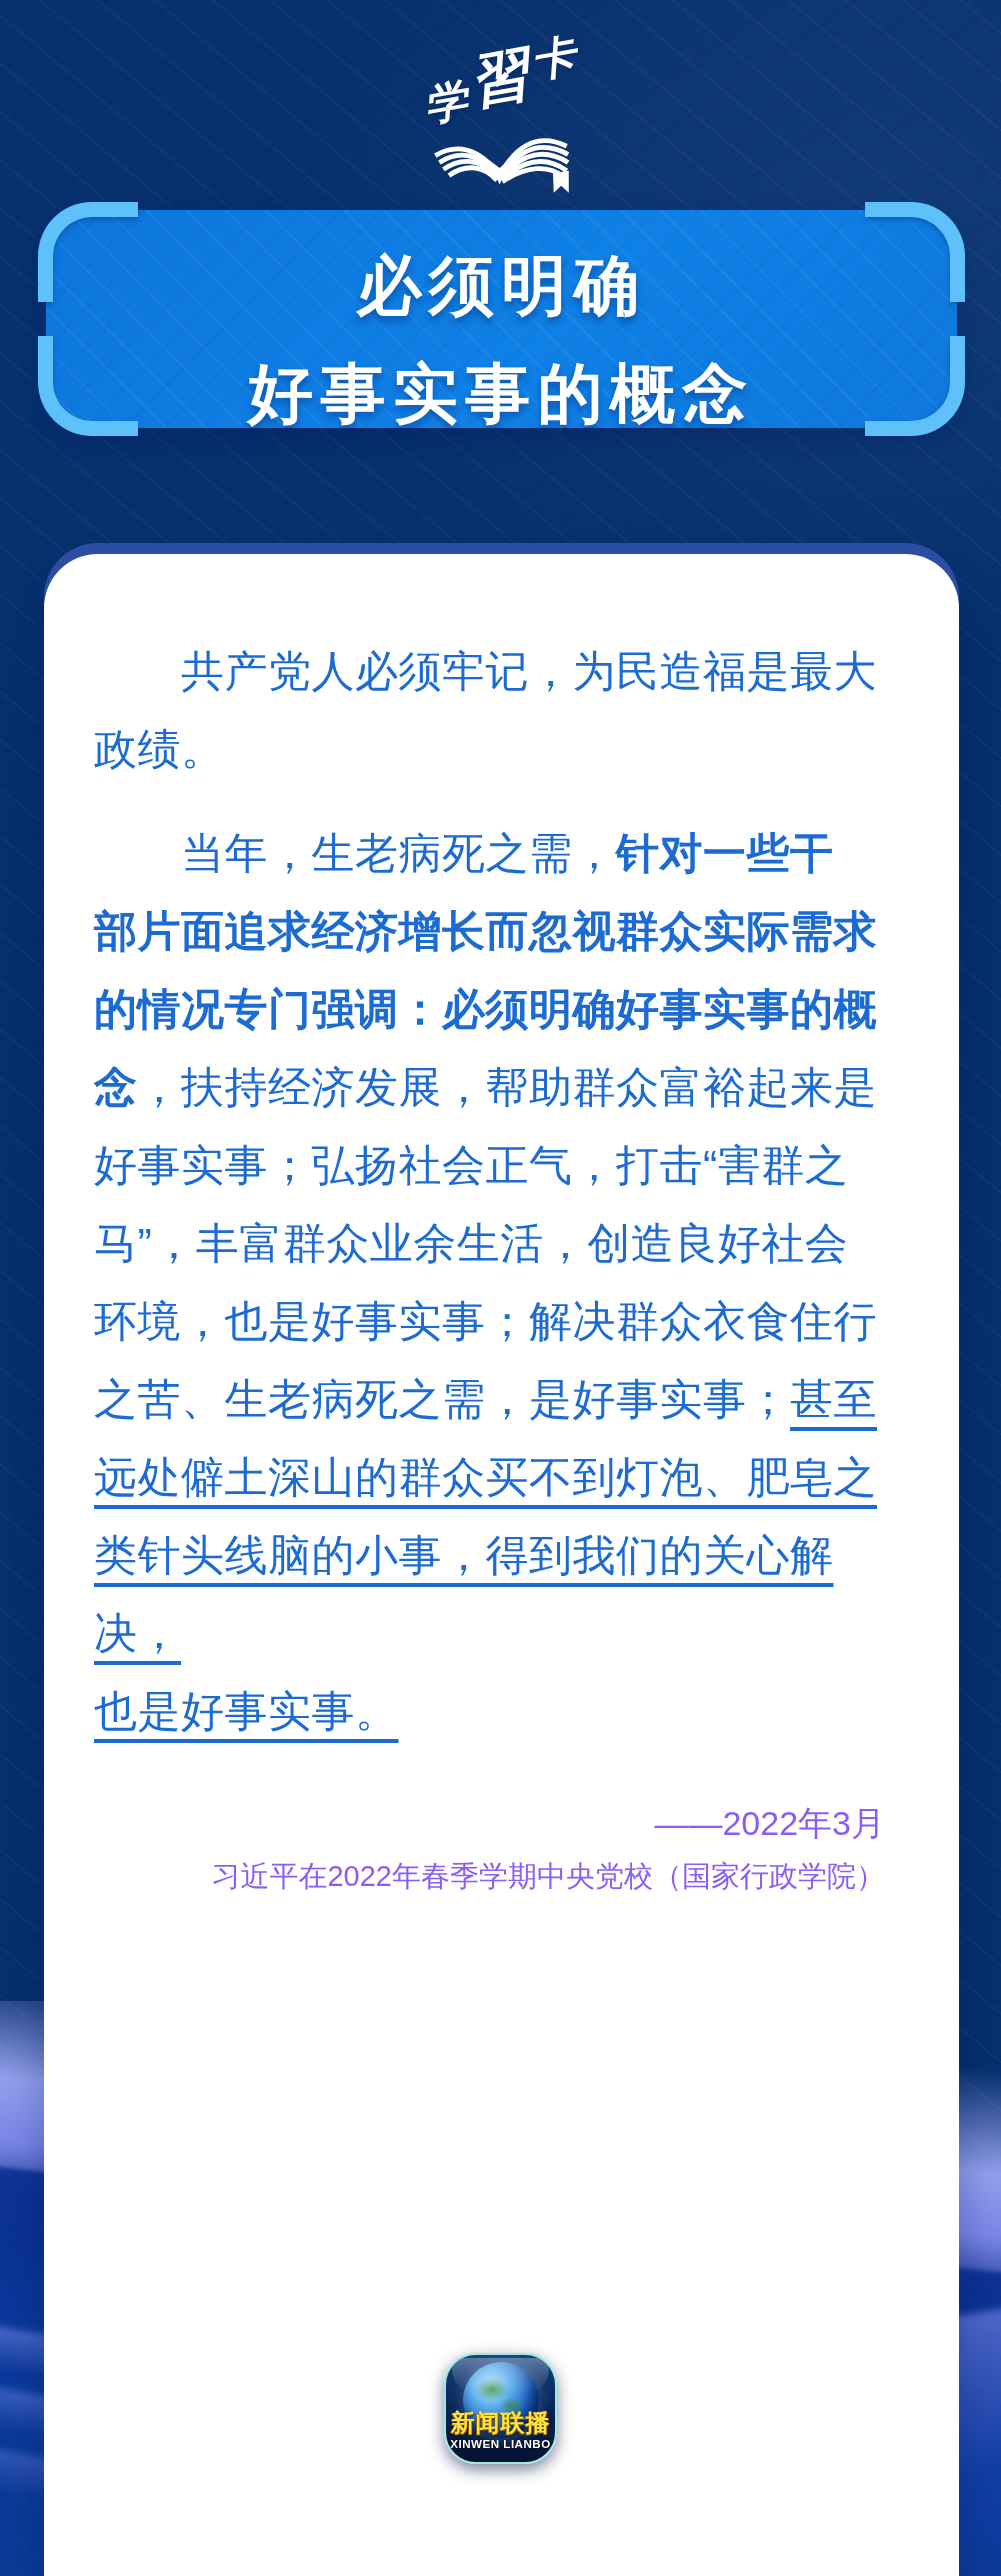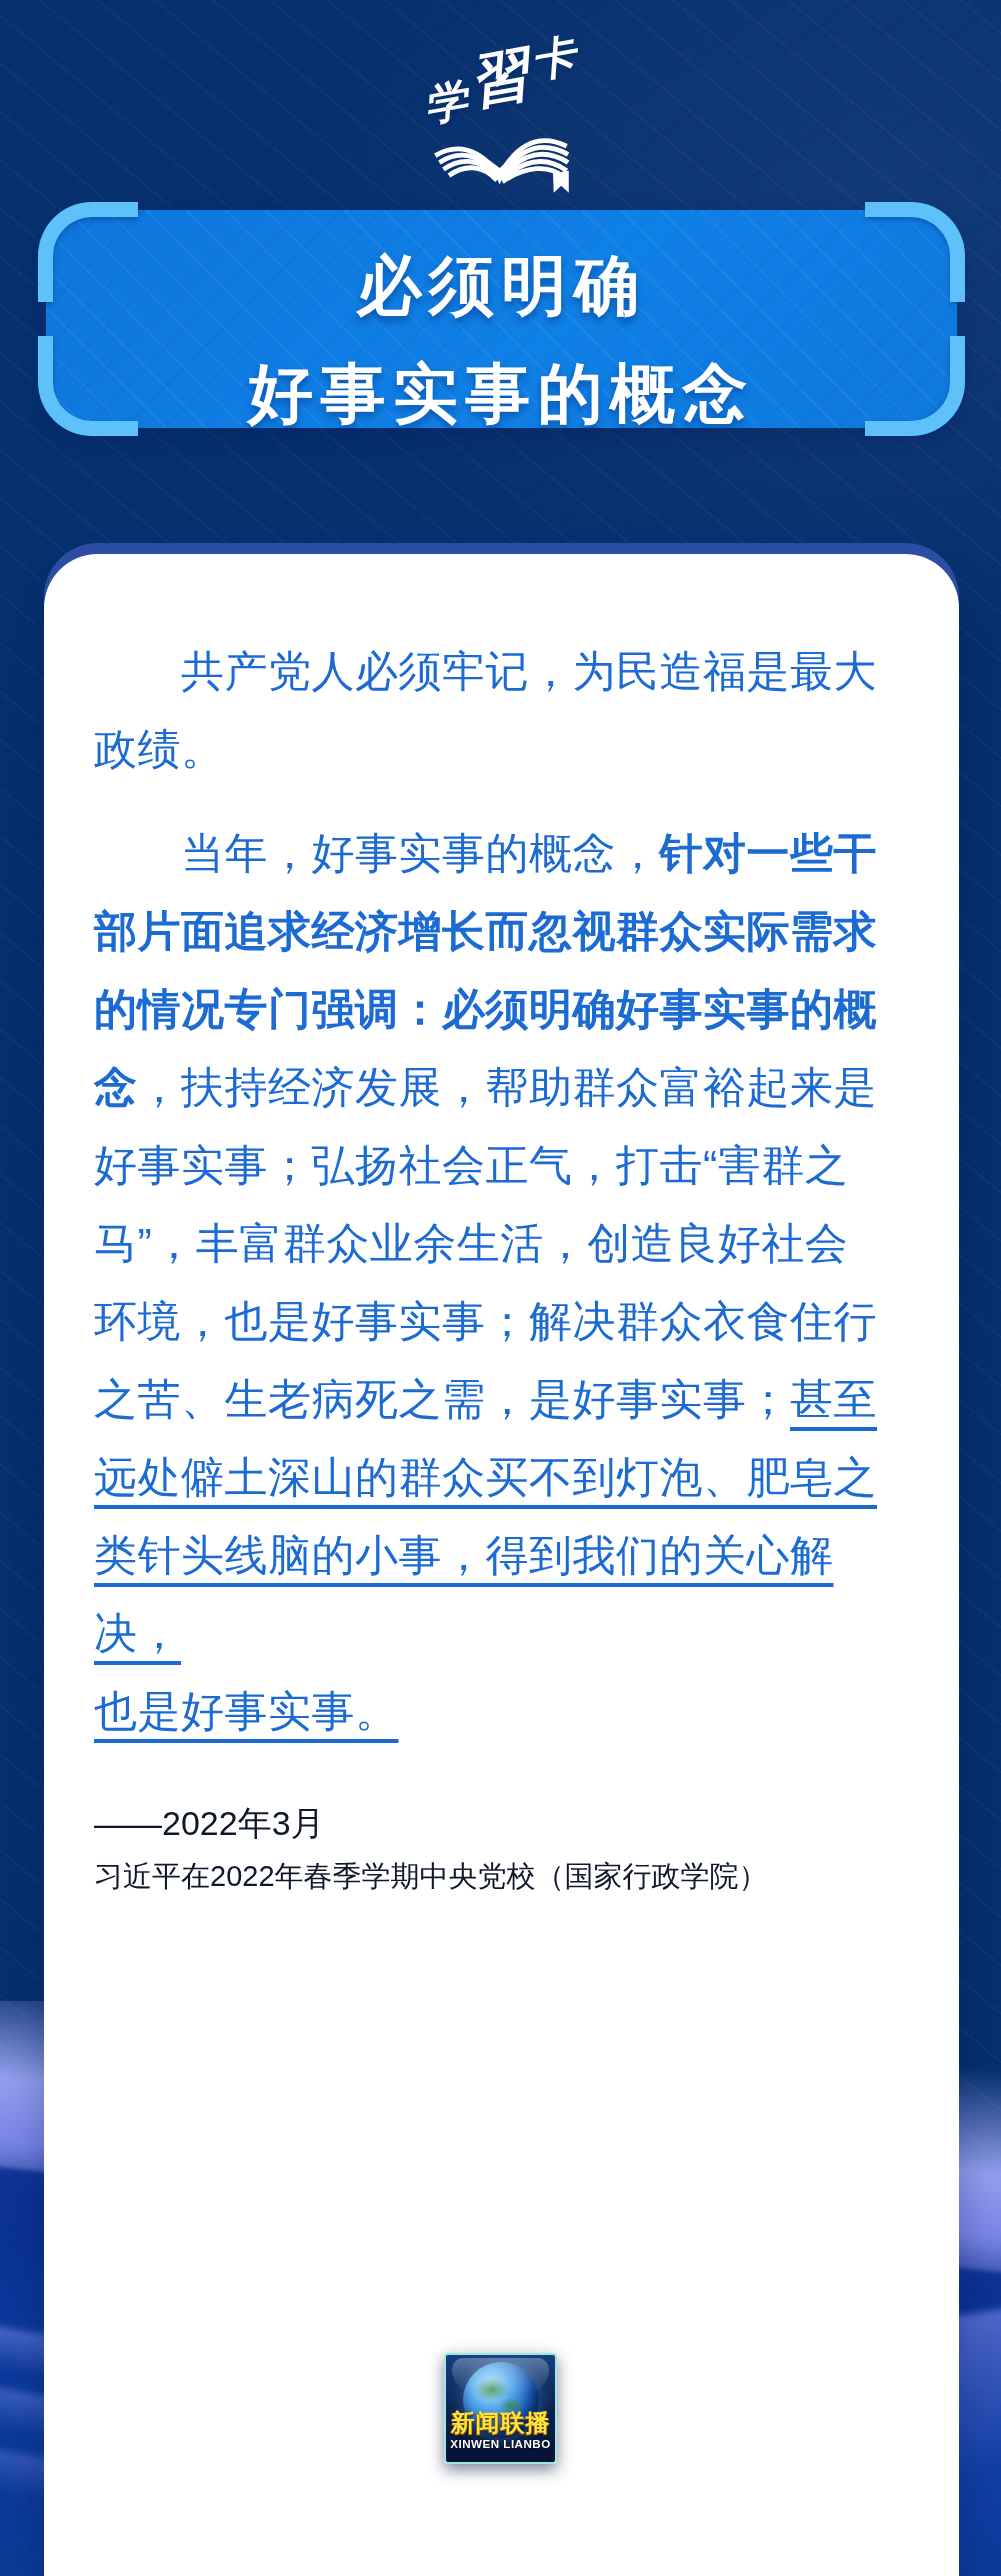--- a/index.html
+++ b/index.html
@@ -94,28 +94,28 @@
     padding:78px 46px 37px 50px;
   }
   .para{
     margin:0 0 26px 0;
     color:#1c6bd3;
     font-size:43px;line-height:78px;letter-spacing:0.5px;
     white-space:pre-wrap;word-break:break-all;
   }
   .para .b{font-weight:800;}
   .para .u{text-decoration:underline;text-decoration-thickness:3.7px;text-underline-offset:13px;}
-  .attr{margin-top:50px;color:#0f172a;padding-right:28px;}
+  .attr{margin-top:50px;text-align:right;color:#8b5cf6;padding-right:28px;}
   .attr-date{font-size:34px;line-height:46px;margin-bottom:9.3px;}
   .attr-src{font-size:29px;line-height:43px;}
 
   
   .app-badge{
     position:absolute;z-index:4;left:444px;top:2353px;width:113px;height:111px;
-    border-radius:4px;border:2.8px solid #9fe8e0;box-sizing:border-box;
+    border-radius:32px;border:2.8px solid #9fe8e0;box-sizing:border-box;
     background:linear-gradient(180deg,#16407e 0%,#0a2152 55%,#051130 100%);
     overflow:hidden;
     box-shadow:0 5.6px 15px rgba(2,15,60,.5);
   }
   .app-badge::after{
     content:"";position:absolute;left:5.6px;right:5.6px;top:2.8px;height:35px;
     border-radius:18.5px 18.5px 37px 37px;
     background:linear-gradient(180deg, rgba(255,255,255,.30), rgba(255,255,255,0));
   }
   .globe{
@@ -183,21 +183,21 @@
     <h1 style="margin:0;padding:0;font-weight:900;">
       <div class="title-line first">必须明确</div>
       <div class="title-line">好事实事的概念</div>
     </h1>
   </section>
 
   <article class="card">
     <div>
         <p class="para"><span class="">　　共产党人必须牢记，为民造福是最大
 政绩。</span></p>
-        <p class="para"><span class="">　　当年，好事实事的概念，</span><span class="b ">针对一些干
+        <p class="para"><span class="">　　当年，生老病死之需，</span><span class="b ">针对一些干
 部片面追求经济增长而忽视群众实际需求
 的情况专门强调：必须明确好事实事的概
 念</span><span class="">，扶持经济发展，帮助群众富裕起来是
 好事实事；弘扬社会正气，打击“害群之
 马”，丰富群众业余生活，创造良好社会
 环境，也是好事实事；解决群众衣食住行
 之苦、生老病死之需，是好事实事；</span><span class="u">甚至
 远处僻土深山的群众买不到灯泡、肥皂之
 类针头线脑的小事，得到我们的关心解决，
 也是好事实事。</span></p>

